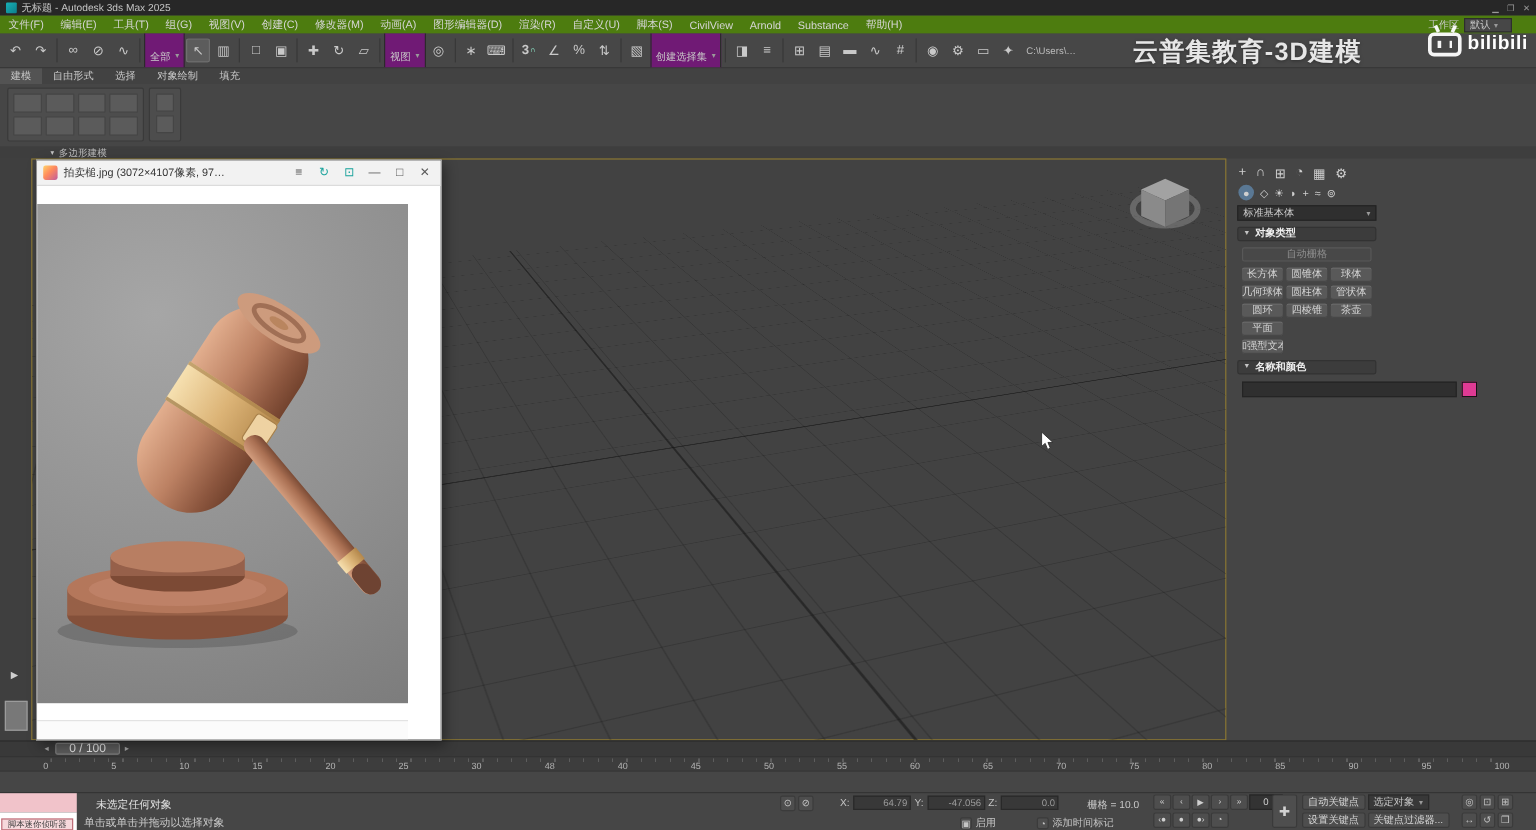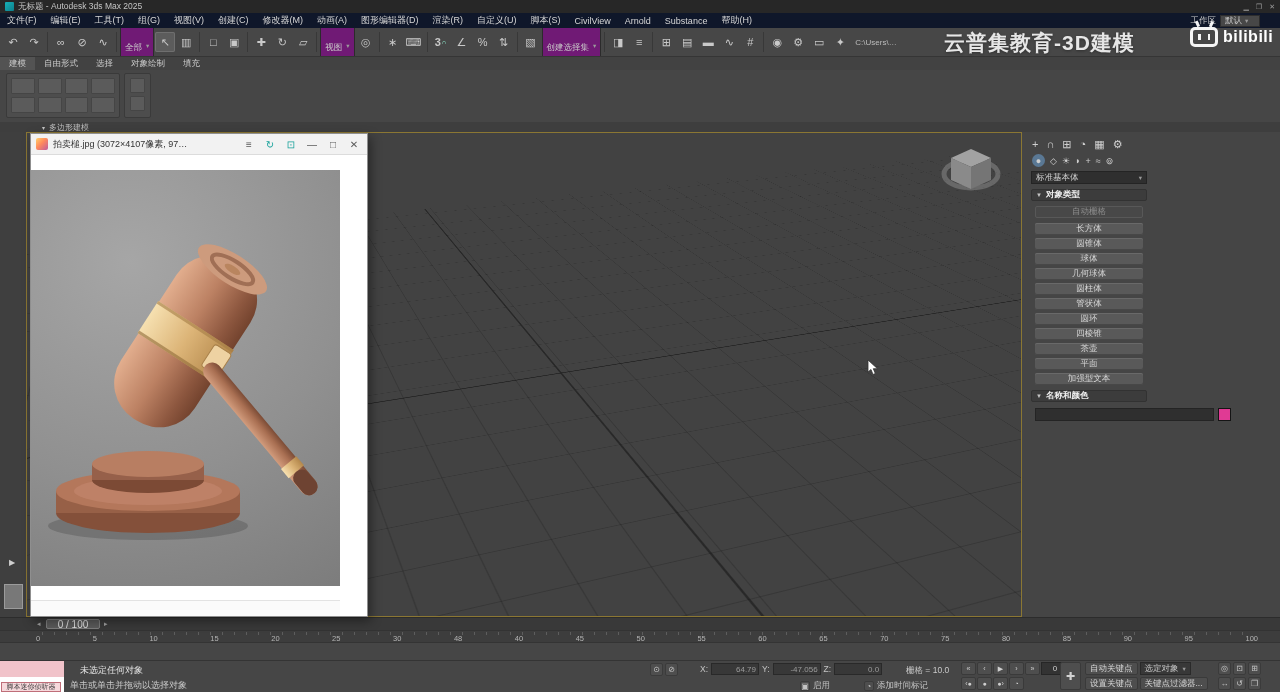--- a/index.html
+++ b/index.html
@@ -3,21 +3,21 @@
 <meta charset="utf-8">
 <style>
 *{box-sizing:border-box;margin:0;padding:0}
 html,body{width:1280px;height:692px;overflow:hidden}
 body{position:relative;background:#454545;font-family:"Liberation Sans",sans-serif;color:#ccc}
 
 #titlebar{position:absolute;left:0;top:0;width:100%;height:13px;background:#272727;display:flex;align-items:center;gap:4px;padding:0 5px;font-size:8.5px;color:#c4c4c4}
 .appicon{width:9px;height:9px;background:linear-gradient(135deg,#17b0b6,#0d7f8c);border-radius:1px;flex:none}
 .win-controls{margin-left:auto;display:flex;gap:7px;font-size:7px;color:#9a9a9a}
 
-#menubar{position:absolute;left:0;top:13px;width:100%;height:15px;background:#0f172a;display:flex;align-items:center;font-size:9px;color:#d6d6d6}
+#menubar{position:absolute;left:0;top:13px;width:100%;height:15px;background:#4d7c0f;display:flex;align-items:center;font-size:9px;color:#d6d6d6}
 .menu-item{padding:0 7px;height:100%;display:flex;align-items:center}
 #menubar .right{margin-left:auto;display:flex;align-items:center;gap:4px;padding-right:20px;font-size:8.5px;color:#c9c9c9}
 .ws-box{background:#474747;border:1px solid #2d2d2d;height:12px;width:40px;padding:0 4px;display:flex;align-items:center;gap:3px;overflow:hidden;white-space:nowrap}
 
 #toolbar{position:absolute;left:0;top:28px;width:100%;height:29px;background:#474747;border-bottom:1px solid #353535;display:flex;align-items:center;gap:1px;padding:0 3px;overflow:hidden}
 .tbtn{min-width:20px;height:20px;display:flex;align-items:center;justify-content:center;font-size:11px;color:#c9c9c9;border-radius:2px;flex:none}
 .tbtn.on{background:#5c5c5c;box-shadow:inset 0 0 0 1px #6f6f6f}
 .tbtn .mag{font-size:6px;margin-left:1px;color:#9fd}
 .tsep{width:1px;height:20px;background:#383838;margin:0 2px;flex:none}
 .tcombo{height:17px;background:#701a75;border:1px solid #2b2b2b;display:flex;gap:4px;padding:15px 4px;font-size:8.5px;color:#c9c9c9;flex:none;white-space:nowrap}
@@ -60,21 +60,21 @@
 #bili .word{font-size:16px;font-weight:bold;letter-spacing:.5px}
 
 #cmd{position:absolute;left:1026px;top:136px;width:126px;height:524px;font-size:8.5px}
 .cp-tabs{display:flex;gap:8px;padding:1px 6px;font-size:11px;color:#cfcfcf;align-items:center;height:16px}
 .cp-cats{display:flex;gap:5px;padding:2px 6px;font-size:9px;color:#cfcfcf;align-items:center;height:17px}
 .cp-cat.sel{background:#5a7894;border-radius:50%;width:13px;height:13px;display:flex;align-items:center;justify-content:center}
 .cp-combo{margin:2px 5px;height:13px;background:#2f2f2f;border:1px solid #242424;display:flex;align-items:center;justify-content:space-between;padding:0 4px;color:#cfcfcf}
 .rollout{margin:5px 5px 0;height:12px;background:#3c3c3c;border:1px solid #323232;border-radius:2px;display:flex;align-items:center;gap:4px;padding:0 4px;color:#efefef;font-weight:bold}
 .tri{font-size:6px;color:#c4c4c4}
 .autogrid{margin:5px 9px 0;height:12px;background:#484848;border:1px solid #585858;border-radius:2px;display:flex;align-items:center;justify-content:center;color:#8d8d8d}
-.obj-grid{display:grid;grid-template-columns:1fr;gap:3px;margin:5px 9px 0}
+.obj-grid{display:grid;grid-template-columns:1fr 1fr 1fr;gap:3px;margin:5px 9px 0}
 .obj-btn{height:12px;background:#595959;border-radius:2px;display:flex;align-items:center;justify-content:center;color:#d6d6d6;box-shadow:inset 0 1px 0 #696969,inset 0 -1px 0 #474747;white-space:nowrap;overflow:hidden}
 .obj-btn.wide{grid-column:1}
 .name-row{display:flex;gap:4px;margin:6px 9px 0;align-items:center}
 .name-input{flex:1;height:13px;background:#2f2f2f;border:1px solid #242424}
 .swatch{width:13px;height:13px;border:1px solid #151515;flex:none}
 
 #viewer{position:absolute;left:30px;top:133px;width:338px;height:484px;background:#fff;border:1px solid #8f8f8f;box-shadow:3px 4px 10px rgba(0,0,0,.4);z-index:40}
 .v-title{height:21px;background:#f2f2f2;border-bottom:1px solid #dcdcdc;display:flex;align-items:center;gap:5px;padding:0 5px;font-size:9px;color:#333}
 .v-fileicon{width:12px;height:12px;border-radius:2px;background:linear-gradient(135deg,#ffd36b 0%,#ff8a5c 45%,#c05c9e 100%);flex:none}
 .v-title .txt{flex:1;white-space:nowrap;overflow:hidden}

